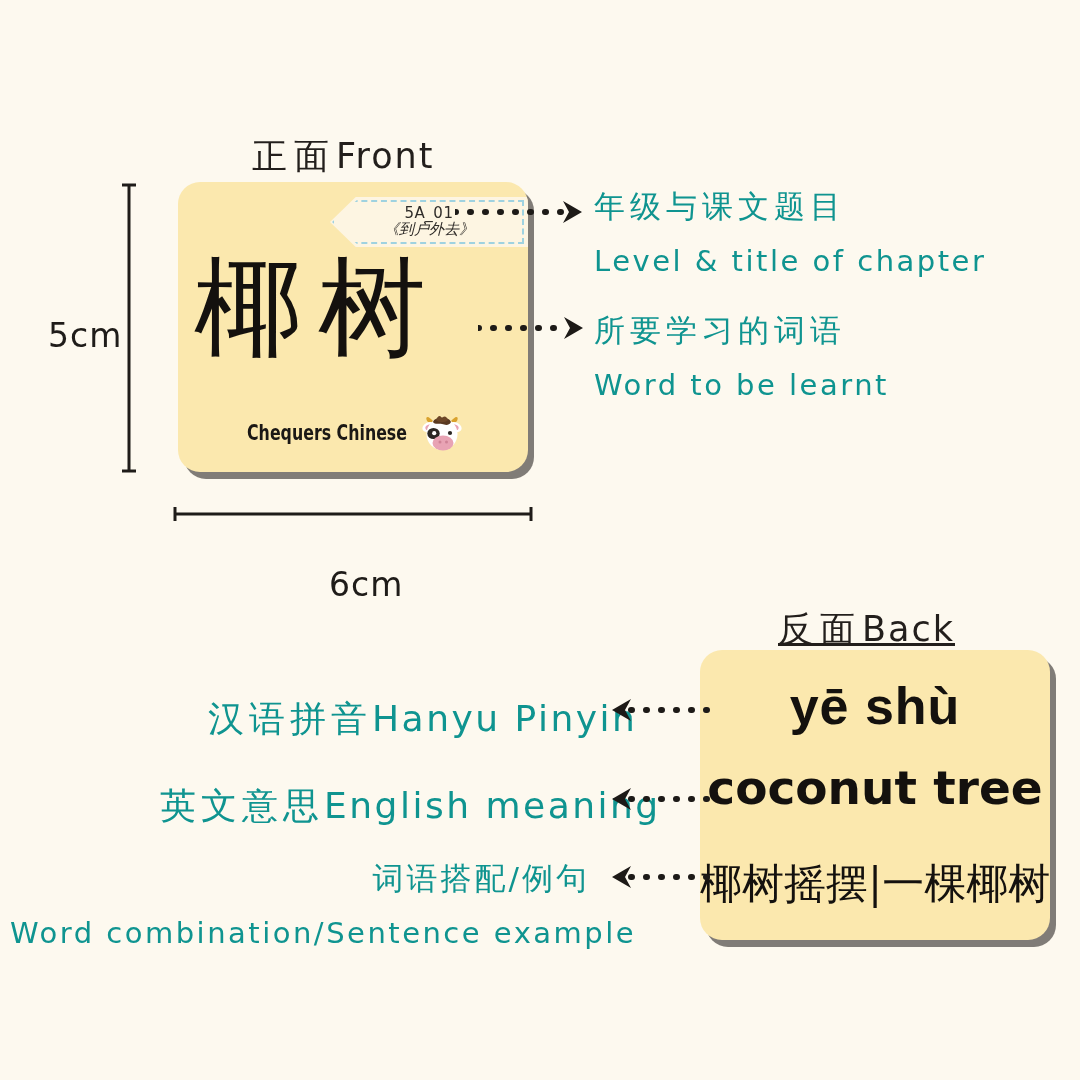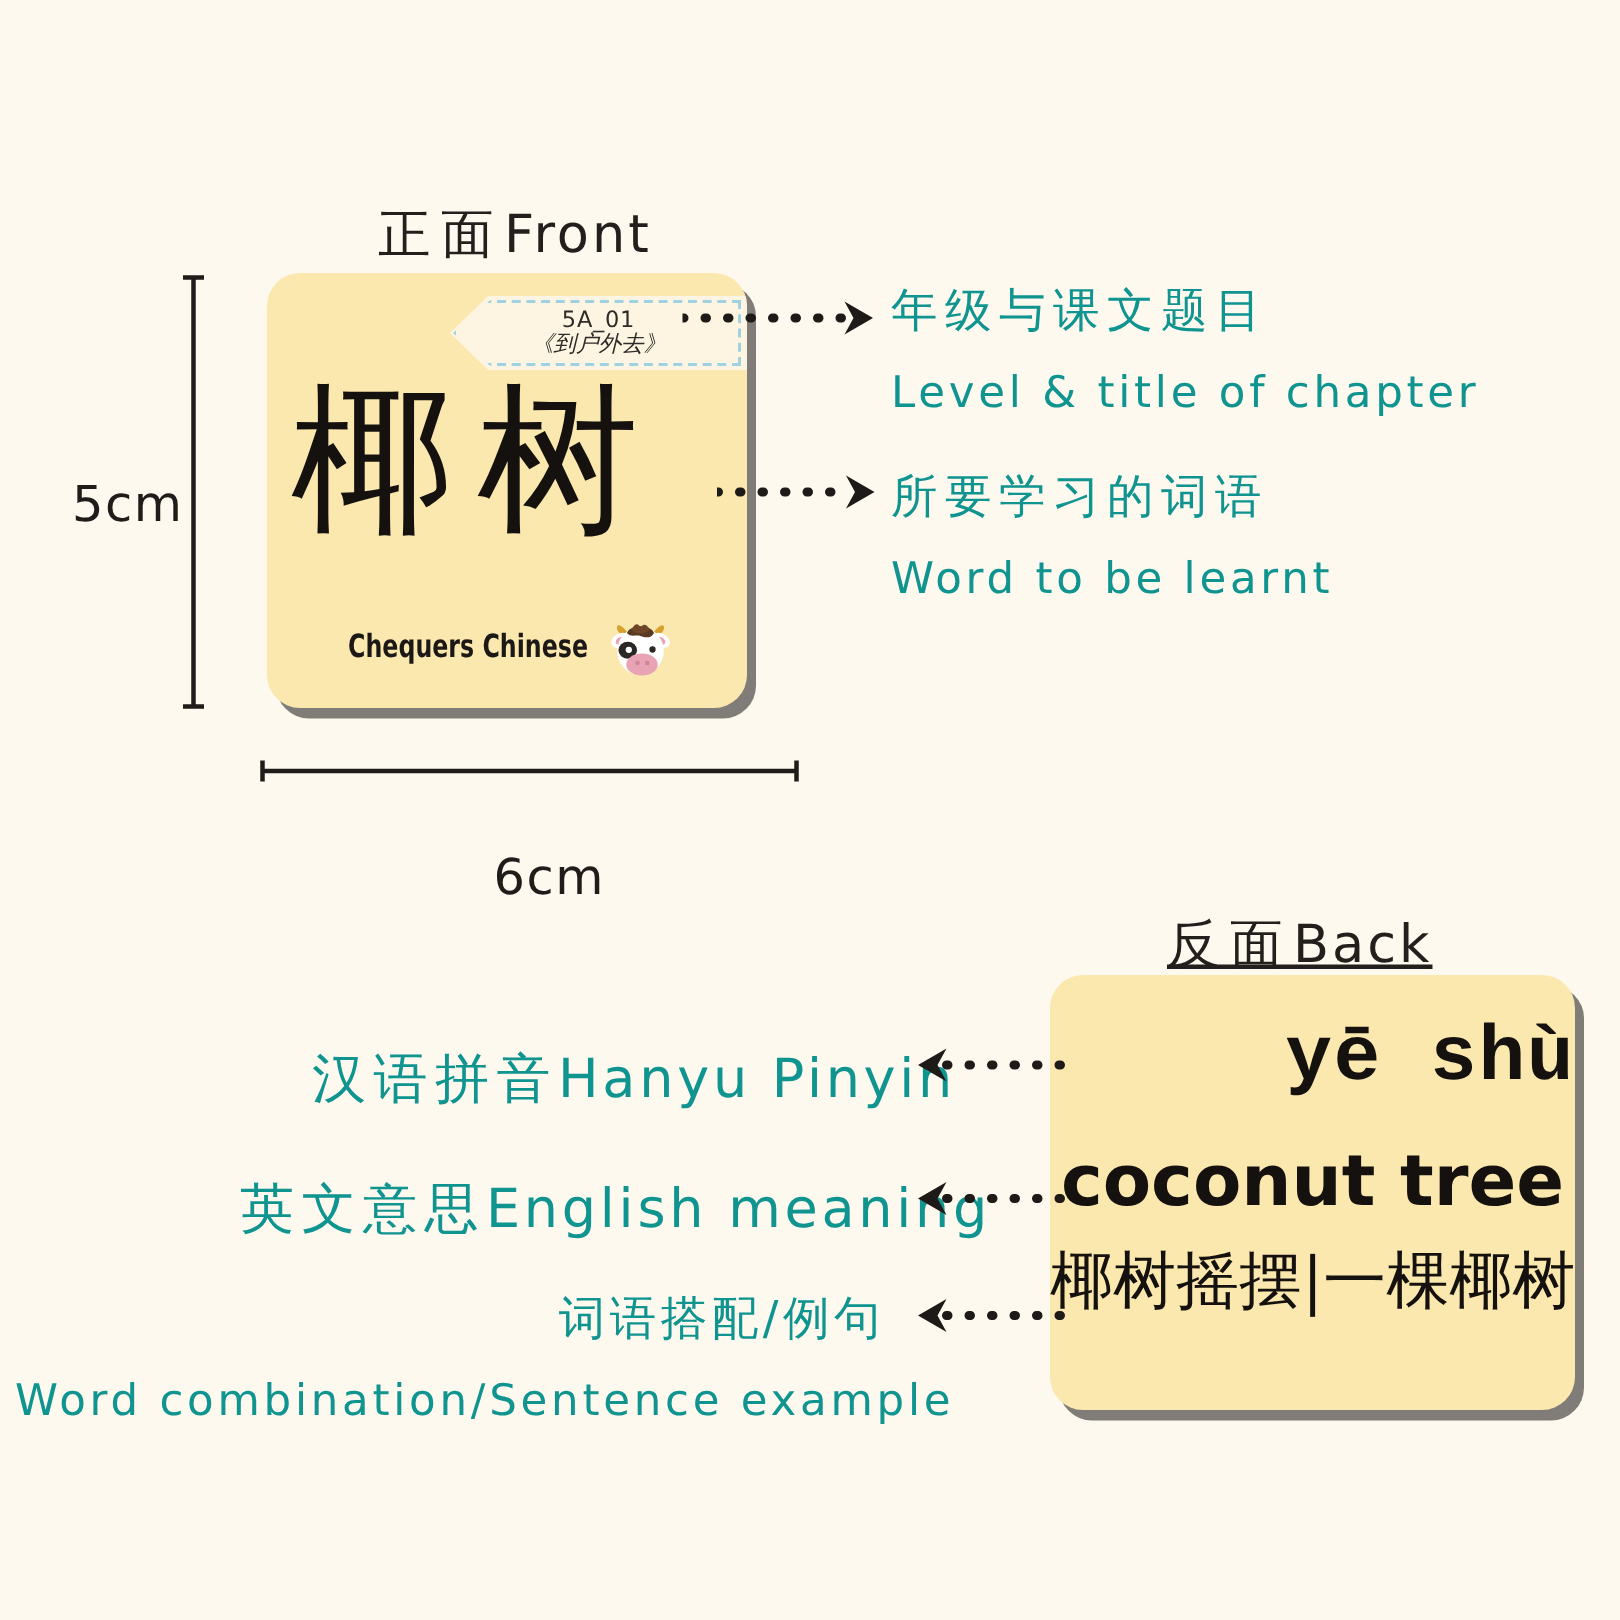--- a/index.html
+++ b/index.html
@@ -42,21 +42,21 @@
   .card {
     position: absolute;
     background: #fbe8ae;
     border-radius: 22px;
     box-shadow: 6px 7px 0 0 rgba(92,88,84,0.78);
     overflow: hidden;
   }
   #front-card {
     left: 178px;
     top: 182px;
-    width: 320px;
+    width: 350px;
     height: 290px;
   }
   #back-card {
     left: 700px;
     top: 650px;
     width: 350px;
     height: 290px;
   }
 
   
@@ -133,42 +133,42 @@
     letter-spacing: 0px;
     transform: scaleY(1.25) scaleX(0.93);
   }
   .cow { display: block; }
 
   
   .back-pinyin {
     position: absolute;
     left: 0; right: 0;
     top: 26px;
-    text-align: right;
-    font-family: Liberation Mono, monospace;
+    text-align: center;
+    font-family: Liberation Sans, sans-serif;
     font-size: 52px;
     font-weight: 700;
     color: #14110e;
     letter-spacing: 1px;
   }
   .back-english {
     position: absolute;
     left: 0; right: 0;
     top: 110px;
     text-align: center;
     font-family: "DejaVu Sans", sans-serif;
     font-size: 47px;
     font-weight: 700;
     color: #14110e;
     letter-spacing: 0px;
   }
   .back-examples {
     position: absolute;
     left: 0; right: 0;
-    top: 176px;
+    top: 206px;
     text-align: center;
     font-family: "DejaVu Serif", serif;
     font-size: 42px;
     color: #14110e;
     letter-spacing: 0px;
     white-space: nowrap;
   }
 
   
   .anno {

